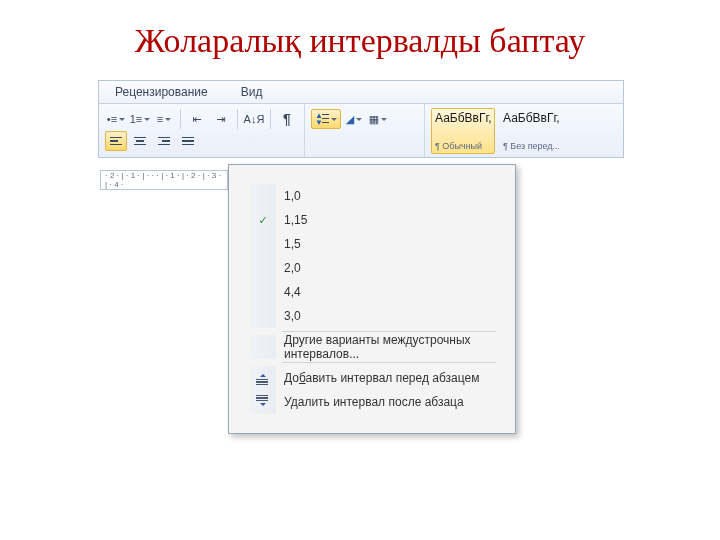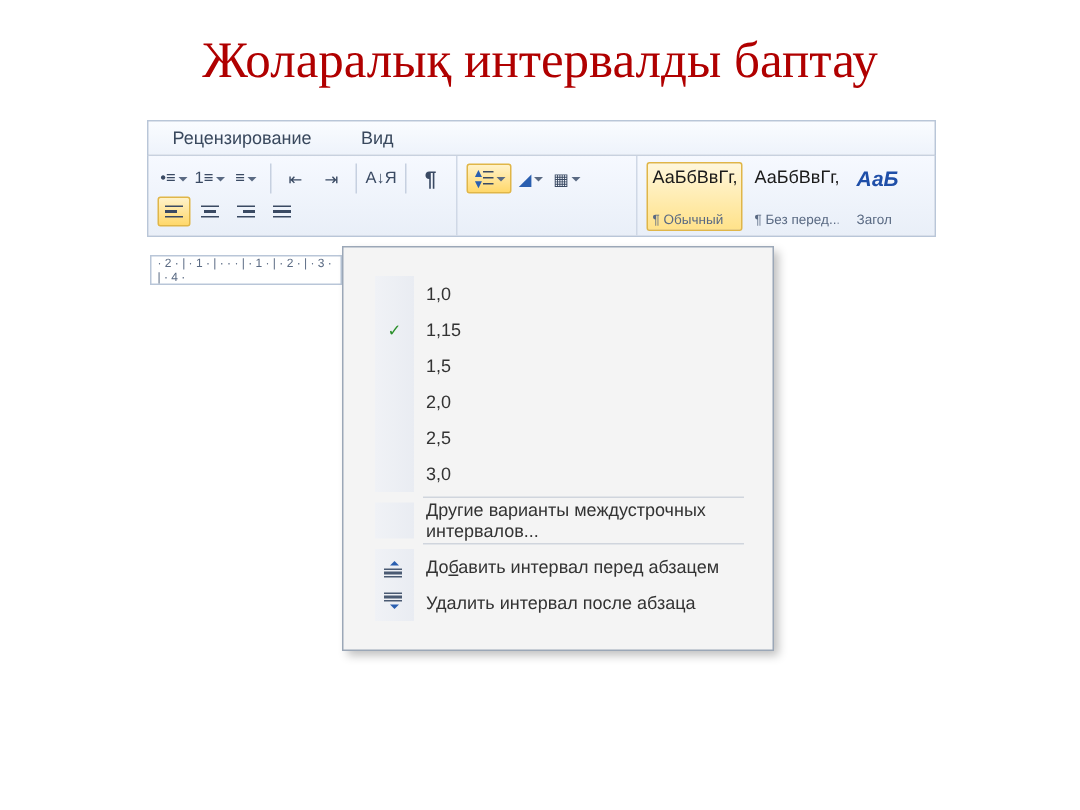--- a/index.html
+++ b/index.html
@@ -251,24 +251,20 @@
 
     <div class="group-c">
       <div class="style-gallery-item selected">
         <div class="style-sample">АаБбВвГг,</div>
         <div class="style-name">¶ Обычный</div>
       </div>
       <div class="style-gallery-item">
         <div class="style-sample">АаБбВвГг,</div>
         <div class="style-name">¶ Без перед...</div>
       </div>
-      <div class="style-gallery-item" style="width:44px;">
-        <div class="style-sample blue">АаБ</div>
-        <div class="style-name">Загол</div>
-      </div>
     </div>
   </div>
 
 </div>
 
 <div class="abz-label">Абз</div>
 
 <div class="ruler">
   <span>· 2 · | · 1 · | · · · | · 1 · | · 2 · | · 3 · | · 4 ·</span>
 </div>
@@ -285,21 +281,21 @@
   <div class="menu-item">
     <div class="menu-icon-col"></div>
     <div class="menu-label">1,5</div>
   </div>
   <div class="menu-item">
     <div class="menu-icon-col"></div>
     <div class="menu-label">2,0</div>
   </div>
   <div class="menu-item">
     <div class="menu-icon-col"></div>
-    <div class="menu-label">2,5</div>
+    <div class="menu-label">4,4</div>
   </div>
   <div class="menu-item">
     <div class="menu-icon-col"></div>
     <div class="menu-label">3,0</div>
   </div>
   <div class="menu-sep"></div>
   <div class="menu-item">
     <div class="menu-icon-col"></div>
     <div class="menu-label">Другие варианты междустрочных интервалов...</div>
   </div>

